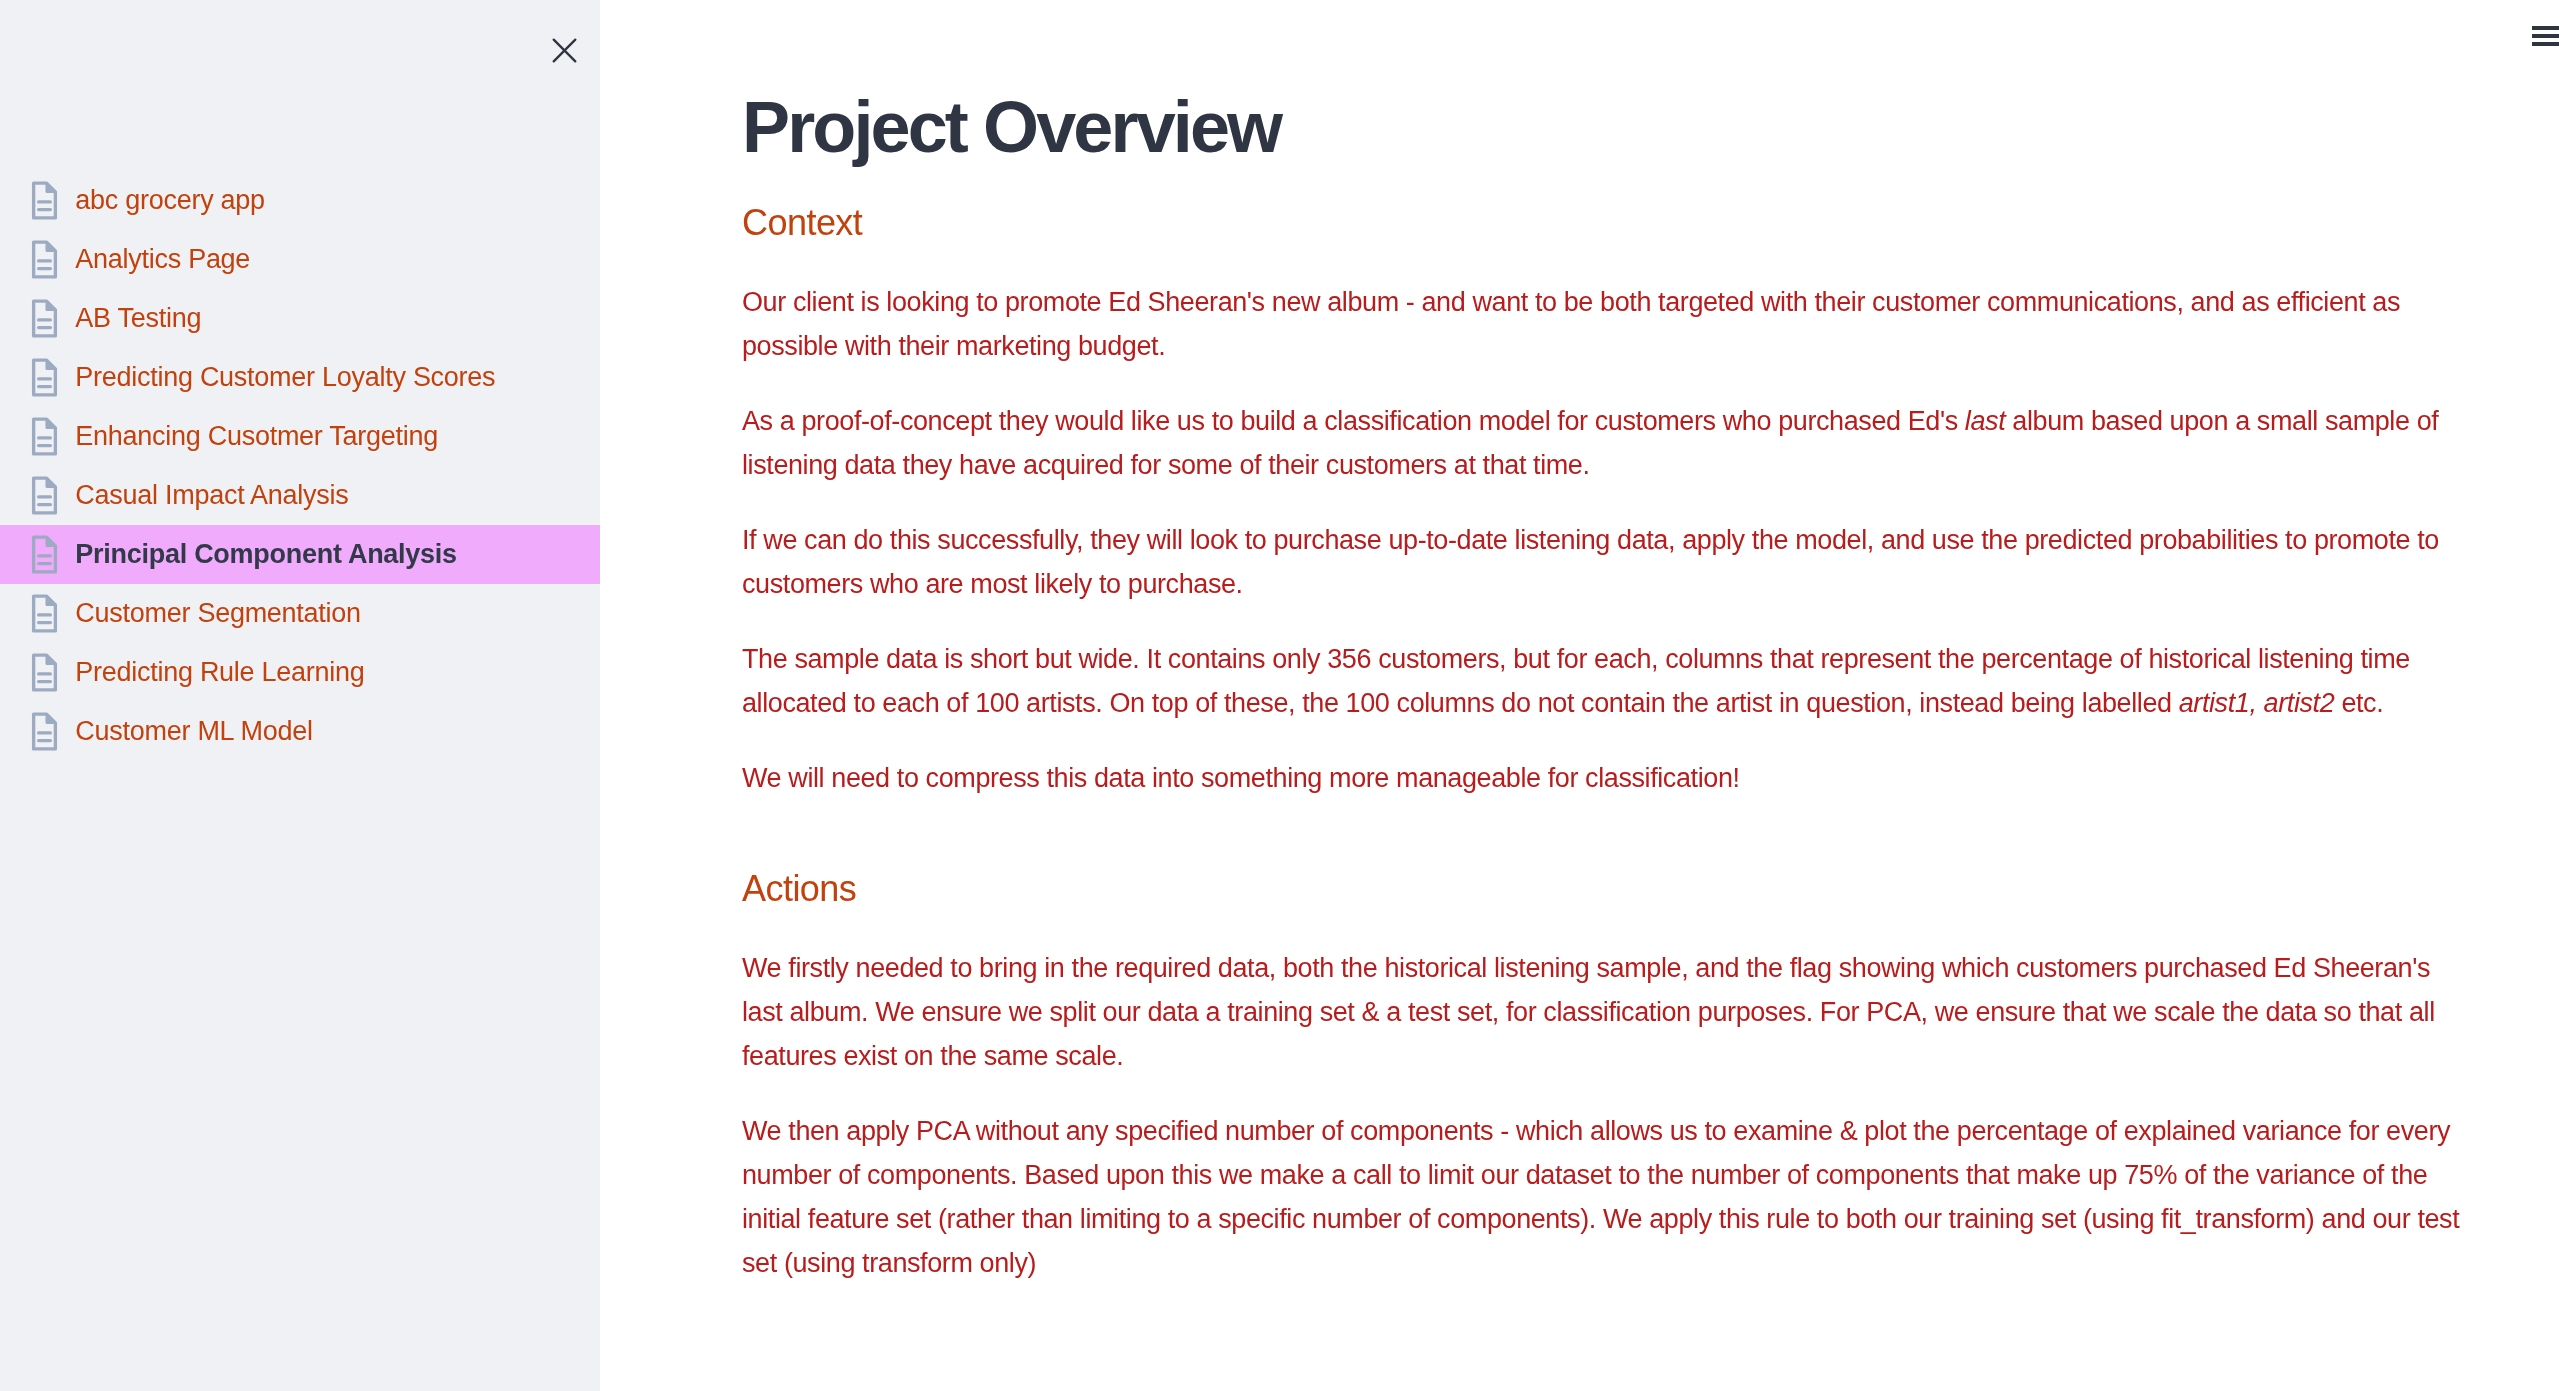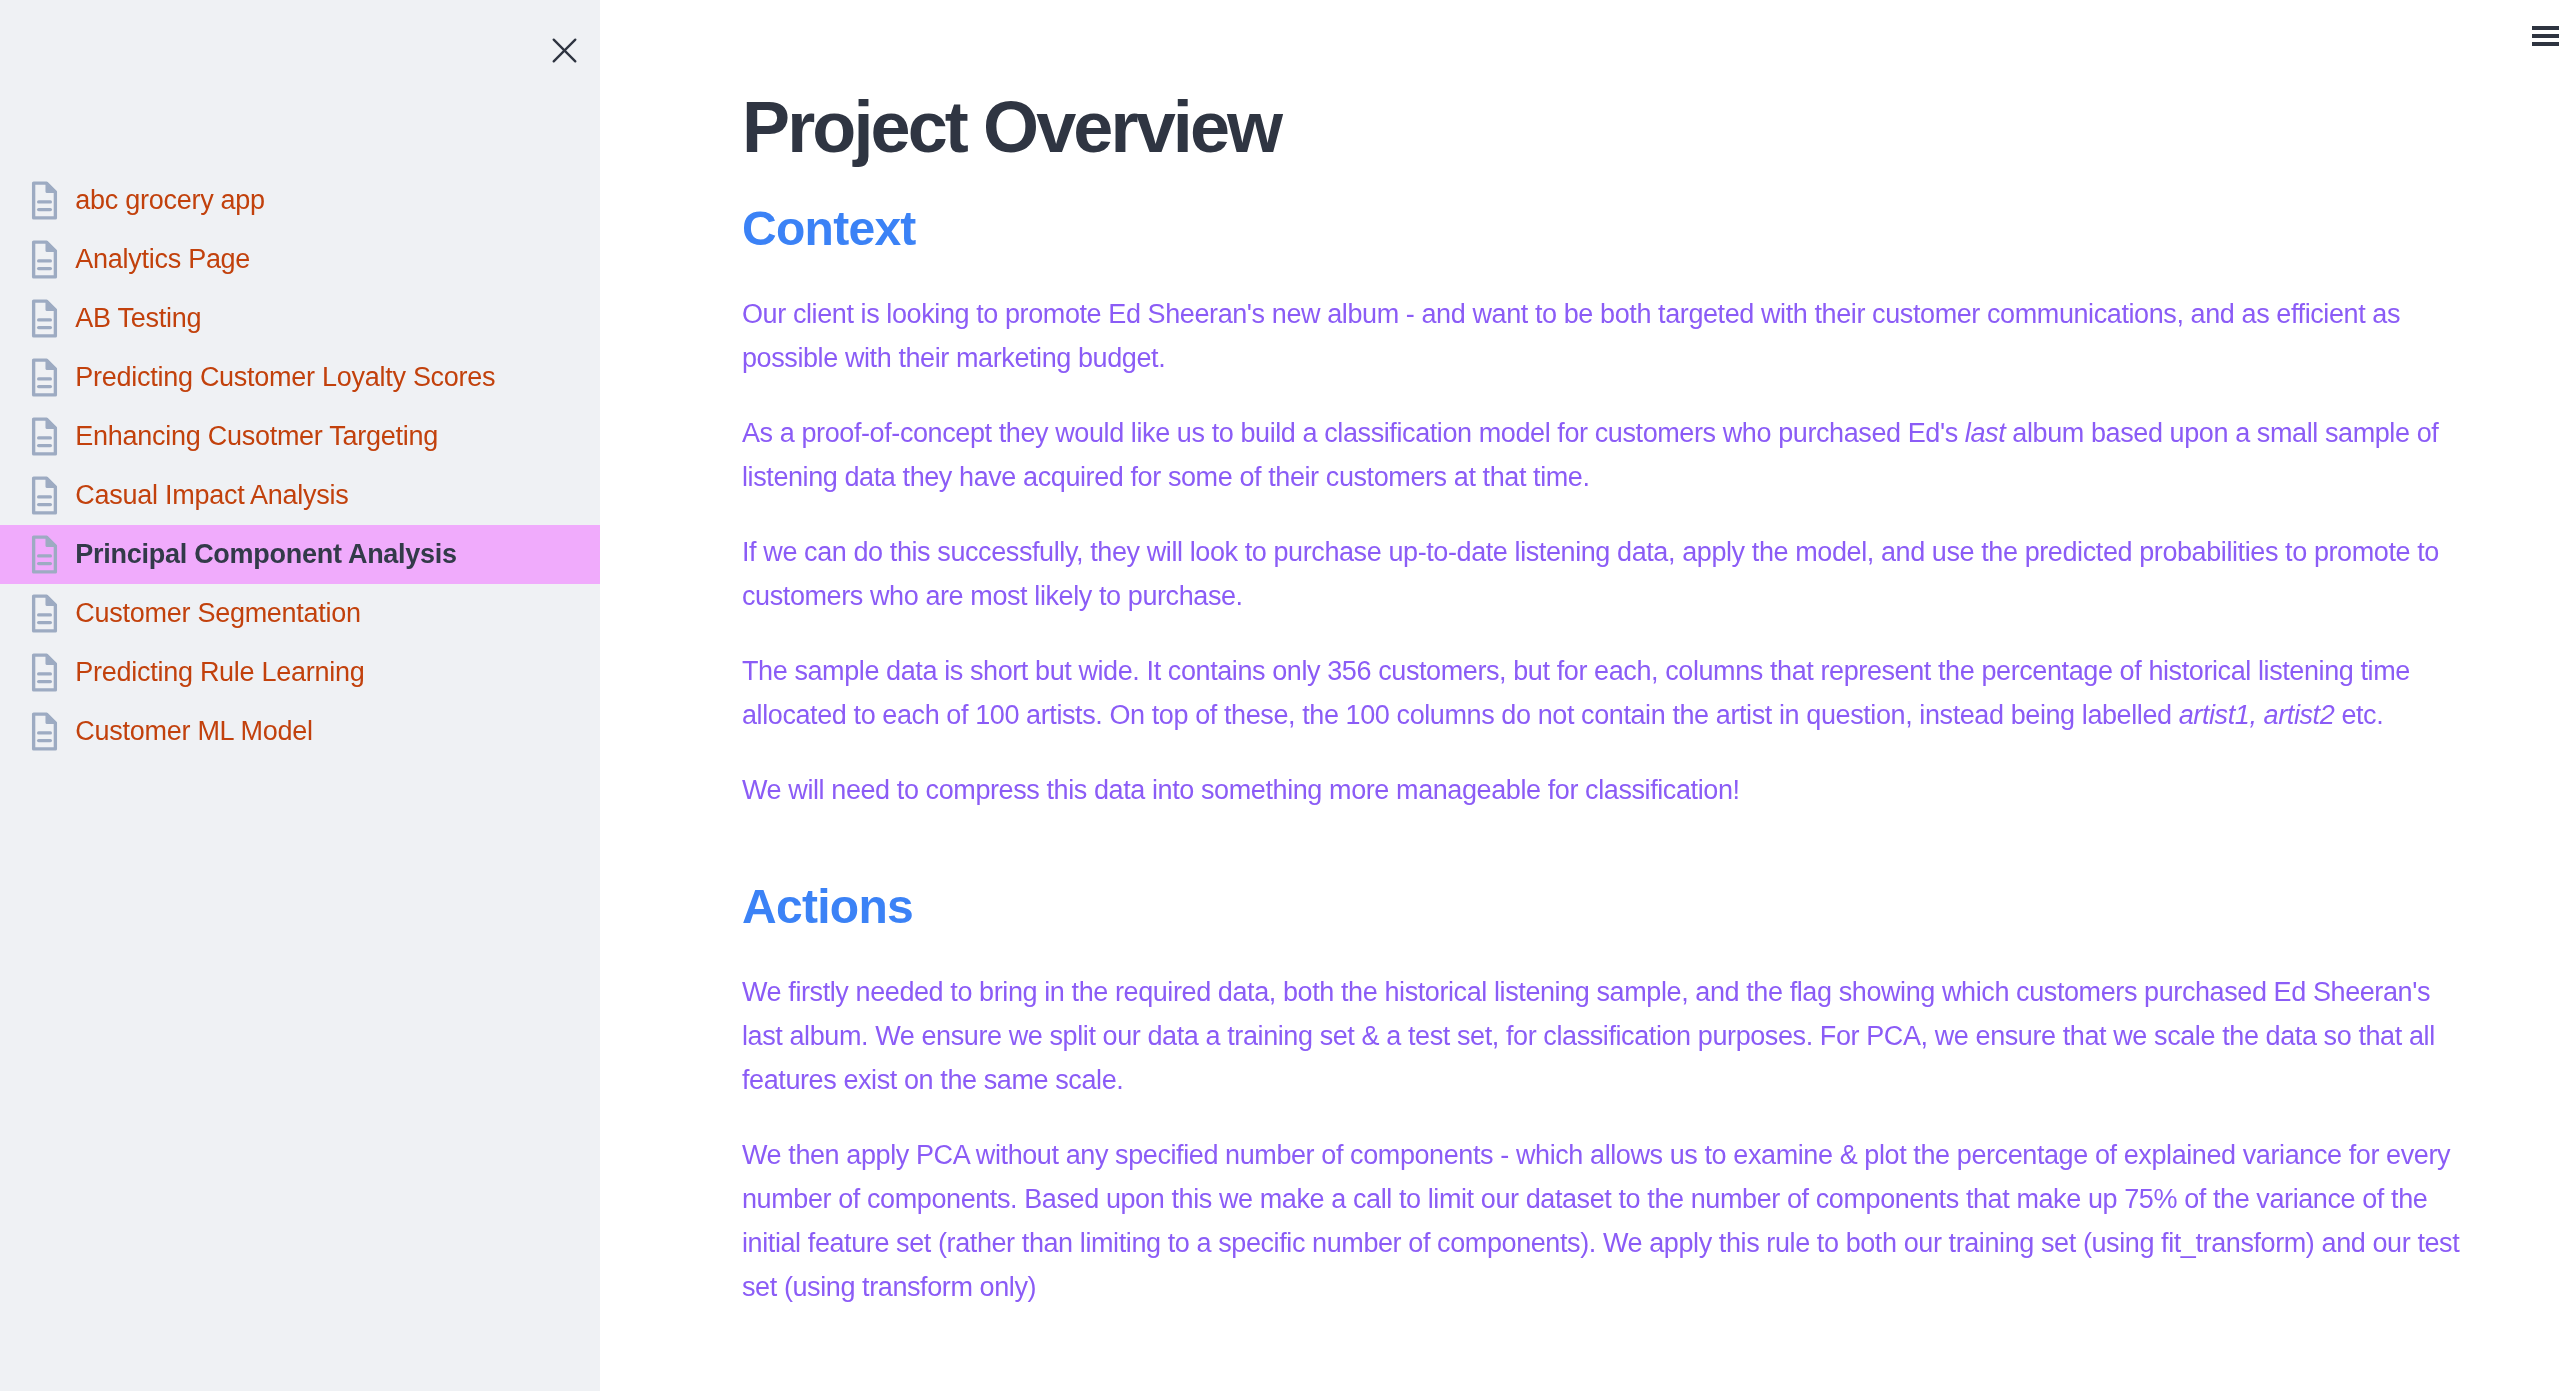--- a/index.html
+++ b/index.html
@@ -58,33 +58,33 @@
     margin: 0;
     font-size: 72px;
     line-height: 1.04;
     letter-spacing: -0.04em;
     font-weight: bold;
     color: #2f3542;
   }
   .doc-section h2 {
     margin: 0 0 39px 0;
     padding-top: 40px;
-    font-size: 48px;
+    font-size: 36px;
     line-height: 1;
     letter-spacing: -0.015em;
-    font-weight: bold;
-    color: #3b82f6;
+    font-weight: normal;
+    color: #c2410c;
   }
   .doc-section p {
     margin: 0 0 31px 0;
     max-width: 1729px;
     font-size: 27px;
     line-height: 44px;
     letter-spacing: -0.015em;
-    color: #8b5cf6;
+    color: #b91c1c;
   }
   .doc-section p em { font-style: italic; }
 </style>
 </head>
 <body>
 
 <aside class="sidebar">
   <button class="close-btn">
     <svg width="27" height="27" viewBox="0 0 30 30">
       <line x1="3" y1="3" x2="27" y2="27" stroke="#2e3440" stroke-width="2.6" stroke-linecap="round"></line>

